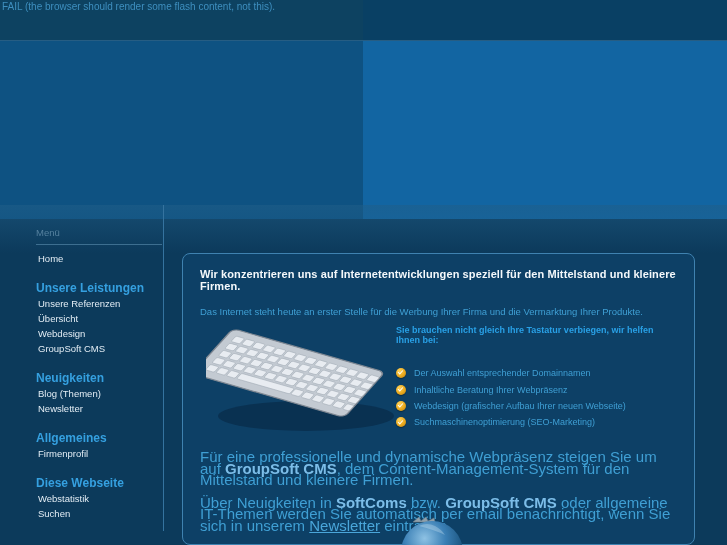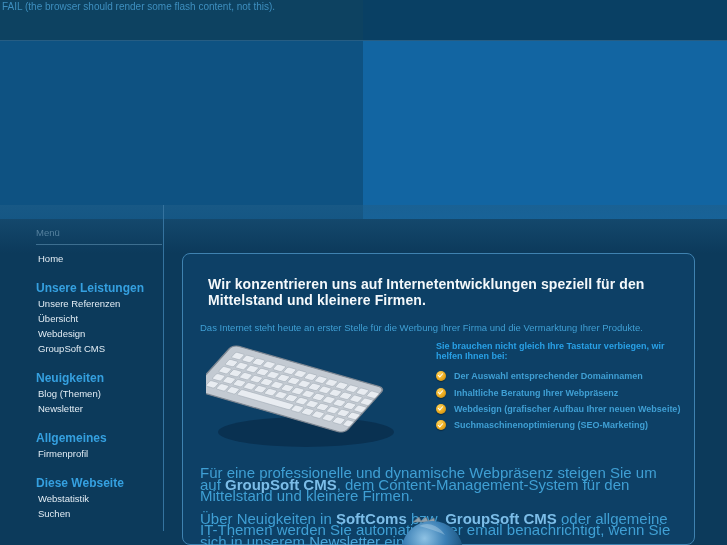--- a/index.html
+++ b/index.html
@@ -32,27 +32,27 @@
   .sidebar-item.home{margin-top:6px;}
   .side-section{margin-top:15px;}
   .side-title{margin-left:36px;font-size:12px;font-weight:bold;color:#35a0e0;line-height:15px;white-space:nowrap;}
 
   
   .panel{
     left:182px;top:48px;width:513px;height:292px;box-sizing:border-box;
     background:#0d4066;border:1px solid #3f82b0;border-radius:8px;
     padding:14px 17px 0 17px;
   }
-  .heading{margin:8px;font-size:14px;font-weight:bold;color:#f4f8fb;letter-spacing:.1px;}
+  .heading{margin:0;font-size:11px;font-weight:bold;color:#f4f8fb;letter-spacing:.1px;}
   .intro{margin:14px 0 0 0;font-size:9.5px;color:#3f9fd4;}
-  .cols{display:flex;margin-top:5px;gap:40px;}
+  .cols{display:flex;margin-top:5px;}
   .col-left{width:196px;position:relative;height:118px;flex:none;}
   .col-right{flex:1;padding-top:3px;}
   .lead{font-size:9px;font-weight:bold;color:#29a0e6;}
-  .bullets{margin-top:7px;font-weight:bold;}
+  .bullets{margin-top:20px;}
   .bullet{display:flex;align-items:center;height:16.4px;}
   .bullet-icon{
     width:10px;height:10px;border-radius:50%;flex:none;margin-right:8px;
     background:radial-gradient(circle at 35% 30%, #ffd45e, #eaa91c 55%, #b97f10 95%);
     box-shadow:0 1px 1px rgba(0,0,0,.35);
     position:relative;
   }
   .bullet-icon::after{
     content:"";position:absolute;left:2.4px;top:2.2px;width:4.4px;height:2.4px;
     border-left:1.4px solid #fff;border-bottom:1.4px solid #fff;transform:rotate(-48deg);

